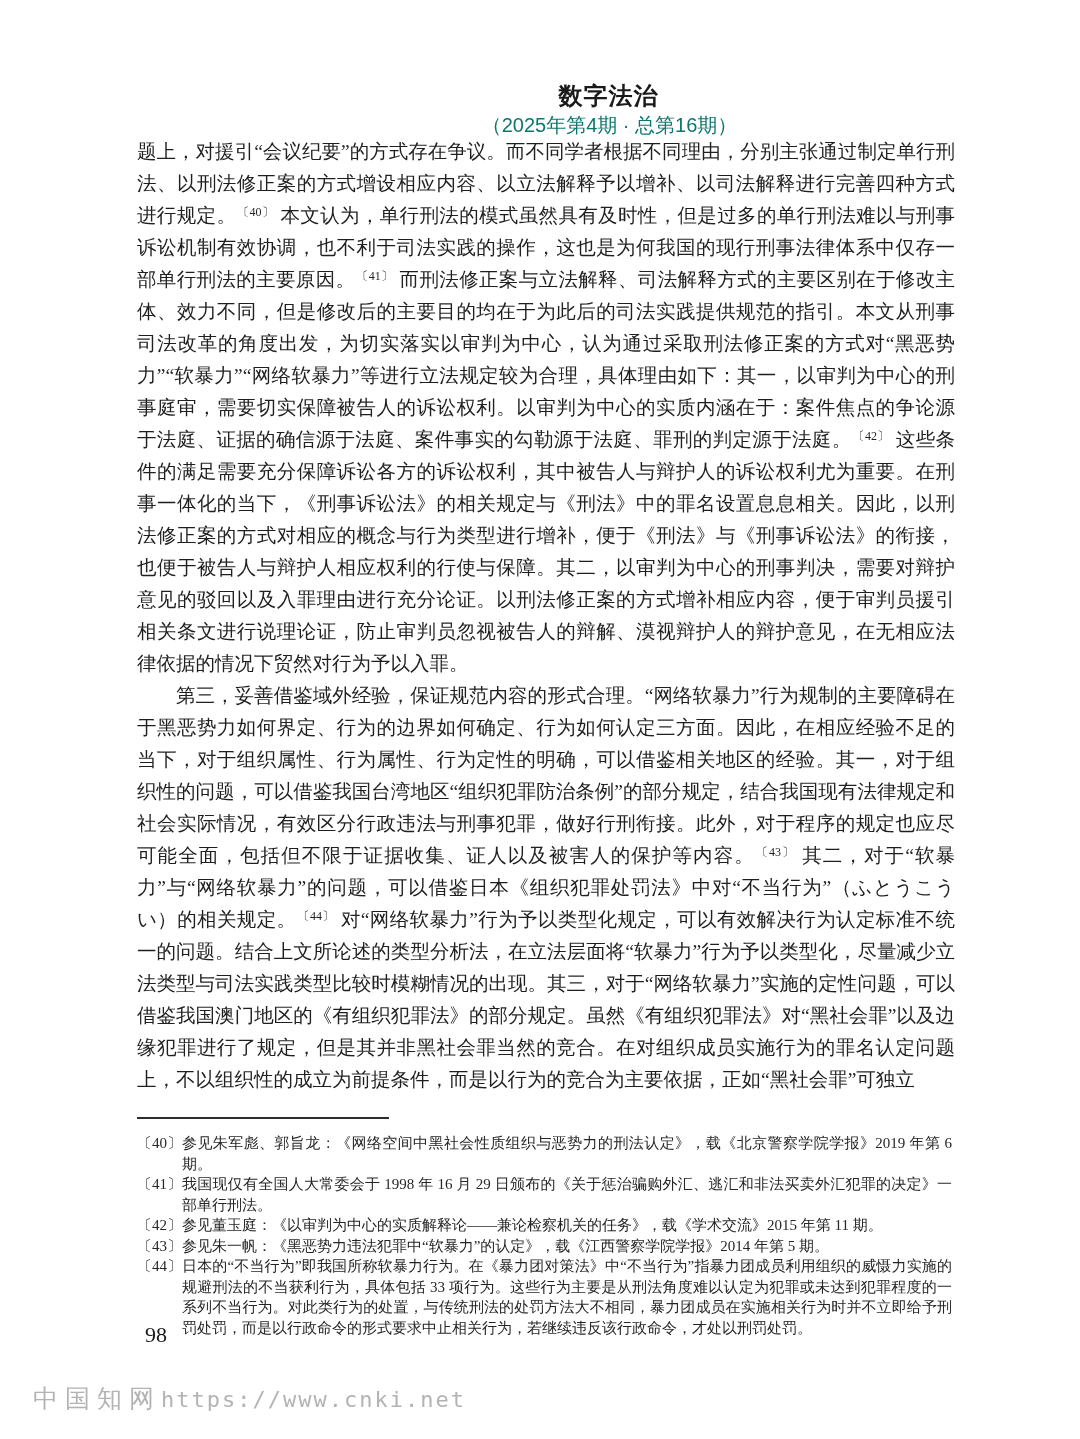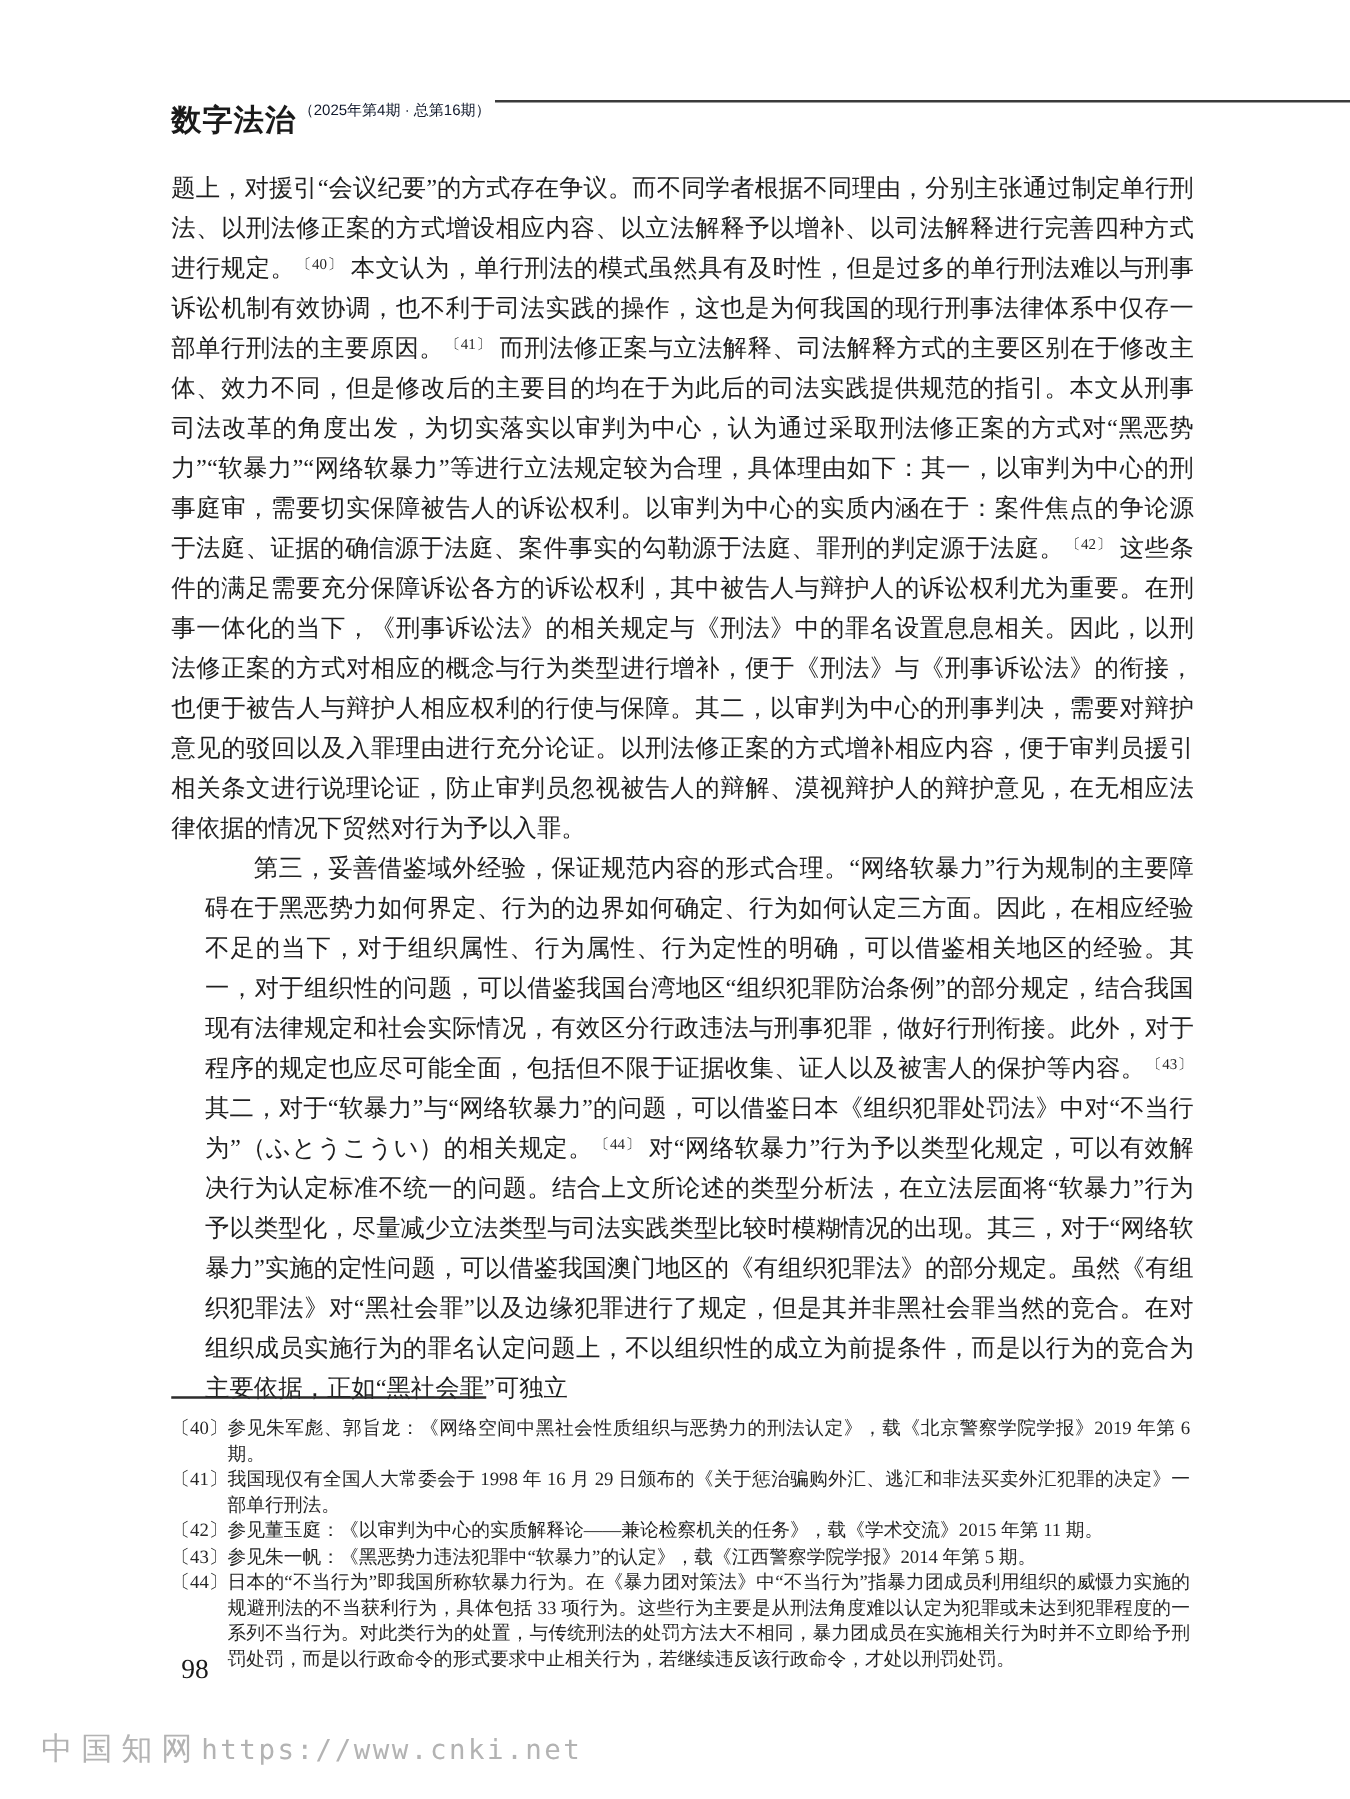--- a/index.html
+++ b/index.html
@@ -10,34 +10,34 @@
     overflow: hidden;
     font-family: "Liberation Serif", "DejaVu Serif", serif;
     color: #1f1f1f;
   }
   .page { position: absolute; inset: 0; }
 
   
   .header {
     position: absolute;
     left: 137px; right: 0; top: 80px;
-    display: flex; 
+    display: flex; align-items: center; flex-direction: column;
   }
   .journal-name {
     font-family: "Liberation Sans", "DejaVu Sans", sans-serif;
     font-weight: 700;
     font-size: 24px;
     color: #1a1a1a;
     letter-spacing: 1px;
     white-space: nowrap;
   }
   .journal-issue {
     font-family: "Liberation Sans", "DejaVu Sans", sans-serif;
-    font-size: 12px;
-    color: #0f172a;
+    font-size: 20px;
+    color: #0f766e;
     margin-left: 2px;
     white-space: nowrap;
   }
   .header-rule {
     flex: 1 1 auto;
     height: 2px;
     background: #3b3b3b;
     margin-left: 4px;
   }
 
@@ -45,21 +45,21 @@
   .body-text {
     position: absolute;
     left: 137px; top: 136px;
     width: 818px;
     font-size: 19.5px;
     line-height: 32px;
     text-align: justify;
     color: #1f1f1f;
   }
   .body-text p { margin: 0; }
-  .body-text p.indent { text-indent: 2em; margin-left: 27px; }
+  .body-text p.indent { text-indent: 2em; }
   sup.fn-ref {
     font-size: 12px;
     line-height: 0;
     vertical-align: 6px;
     margin: 0 1px;
   }
 
   
   .fn-sep {
     position: absolute;

